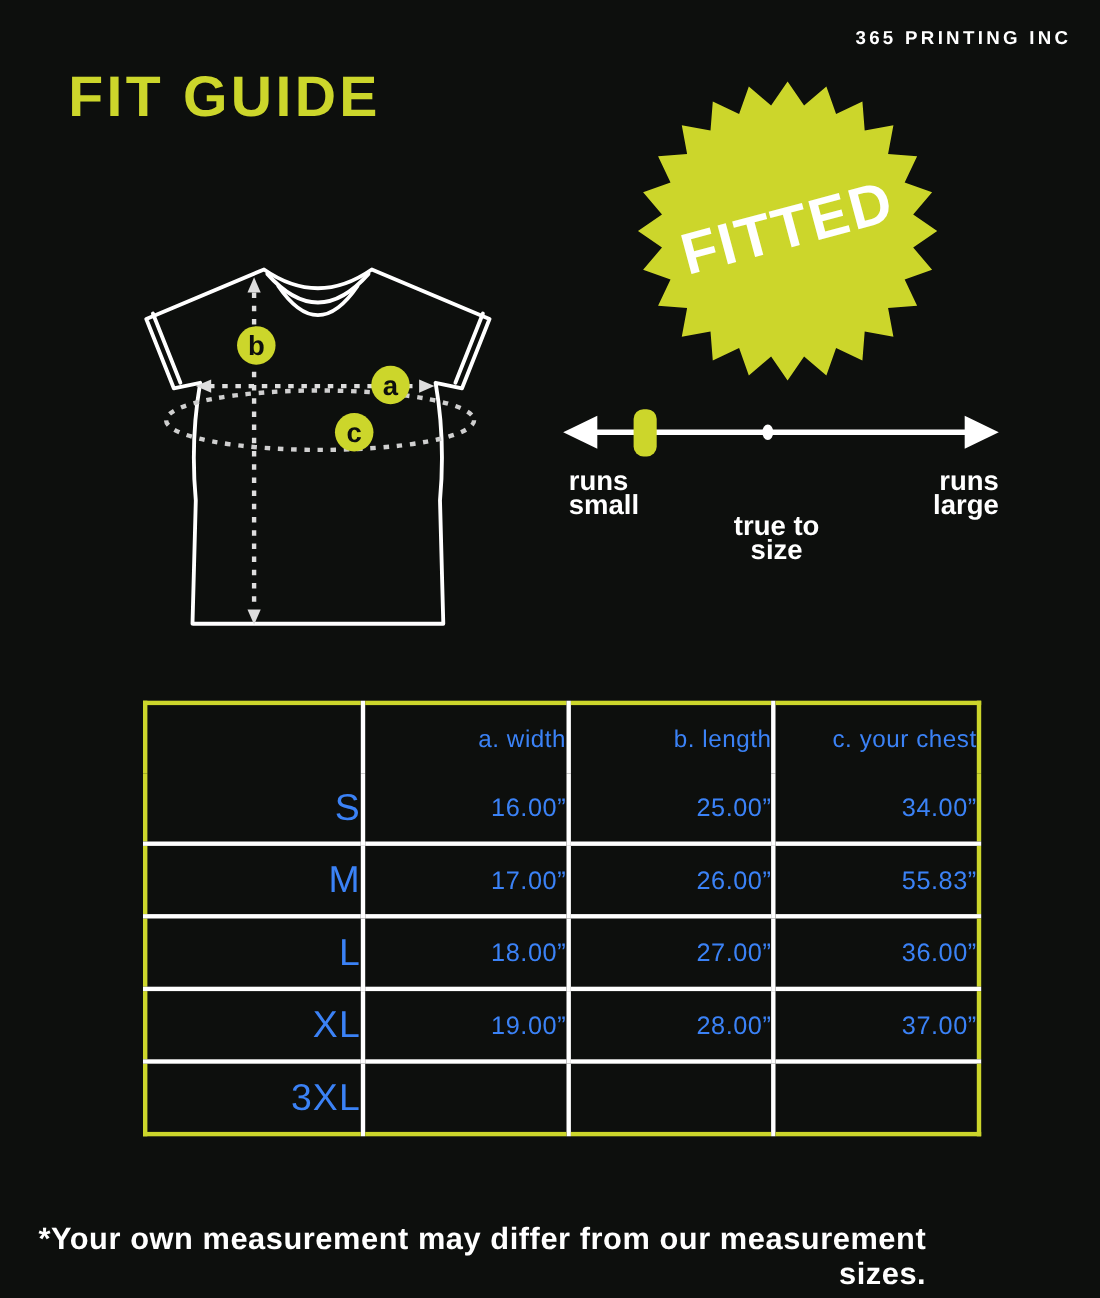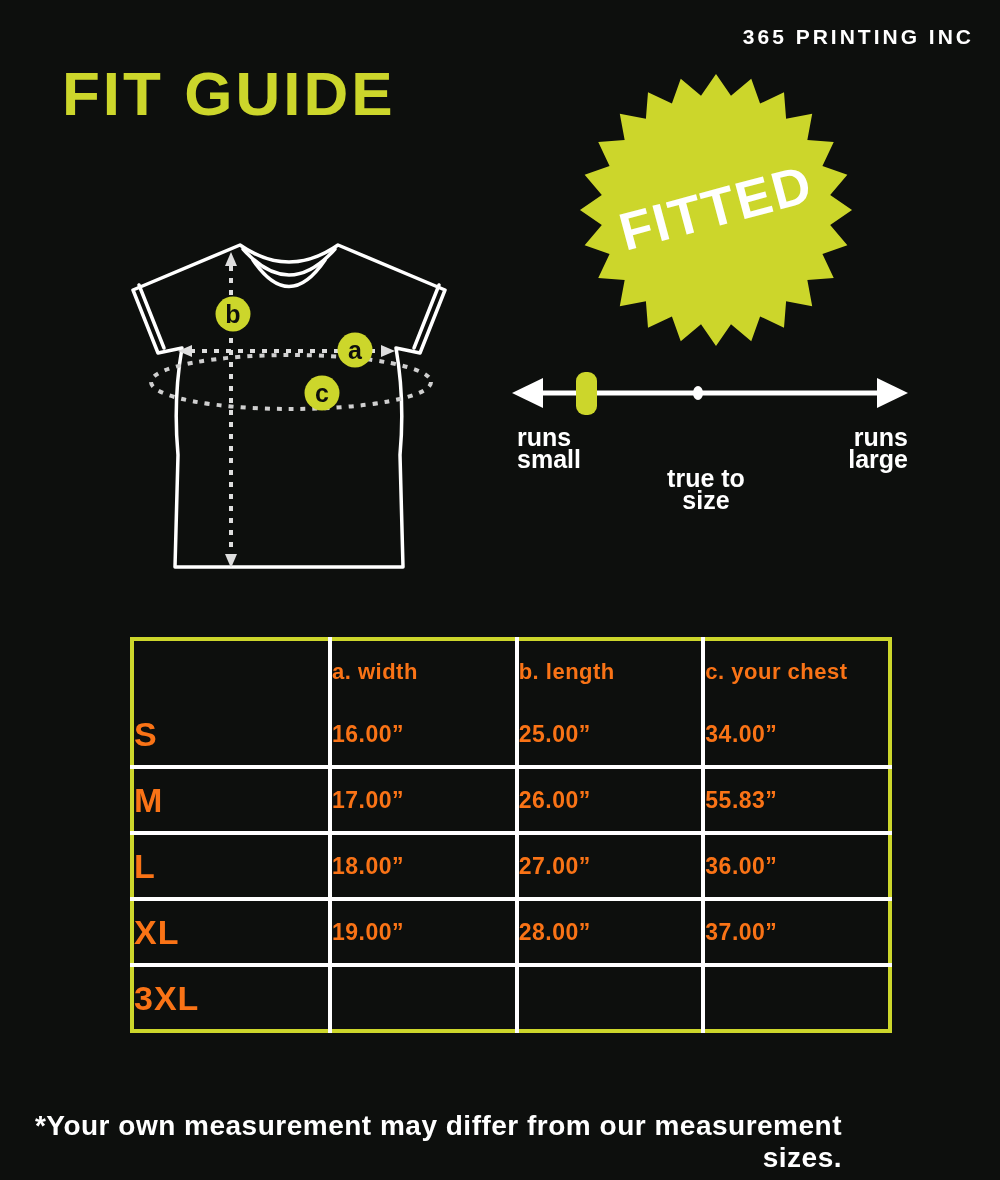--- a/index.html
+++ b/index.html
@@ -4,26 +4,26 @@
 <style>
   html,body { margin:0; padding:0; background:#000; }
   .page {
     position:relative; width:1000px; height:1180px;
     background:#0d0f0d; overflow:hidden;
     font-family:"Liberation Sans", sans-serif; color:#fff;
   }
   
   .brand {
     position:absolute; top:25px; right:26px;
-    font-size:21px; font-weight:bold; letter-spacing:3px; color:#fff;
+    font-size:17px; font-weight:bold; letter-spacing:3px; color:#fff;
     white-space:nowrap;
   }
   .title {
     position:absolute; left:62px; top:58px;
-    font-size:62px; font-weight:800; letter-spacing:3px;
+    font-size:52px; font-weight:800; letter-spacing:3px;
     color:#ccd62b; white-space:nowrap;
   }
   .subtitle {
     position:absolute; left:62px; top:136px; width:372px;
     text-align:right; font-size:29px; font-weight:800; letter-spacing:0.5px;
     color:#fff; white-space:nowrap;
   }
   
   .badge { position:absolute; left:577px; top:71px; width:278px; height:278px; }
   .badge svg { position:absolute; left:0; top:0; }
@@ -50,22 +50,22 @@
   .scale-label.l-left  { left:517px; text-align:left; }
   .scale-label.l-mid   { left:706px; transform:translateX(-50%); text-align:center;margin-top:41px; }
   .scale-label.l-right { right:92px; text-align:right; }
   
   .size-table {
     position:absolute; left:130px; top:637px; width:762px;
     border-collapse:collapse; table-layout:fixed;
     border:4px solid #ccd62b;
   }
   .size-table th, .size-table td {
-    height:62px; text-align:left; vertical-align:middle;
-    color:#f97316; font-weight:700; padding:0;
+    height:62px; text-align:right; vertical-align:middle;
+    color:#3b82f6; font-weight:400; padding:0;
   }
   .size-table tr + tr th, .size-table tr + tr td { border-top:4px solid #fff; }
   .size-table th + th, .size-table td + td { border-left:4px solid #fff; }
   .size-table thead th { font-size:22px; letter-spacing:0.5px; }
   .size-table td.size-cell { font-size:34px; letter-spacing:1px; }
   .size-table td.value-cell { font-size:23px; letter-spacing:0.5px; }
   .col-size { width:198px; }
   
   .footnote {
     position:absolute; left:0; top:1110px; width:842px;

